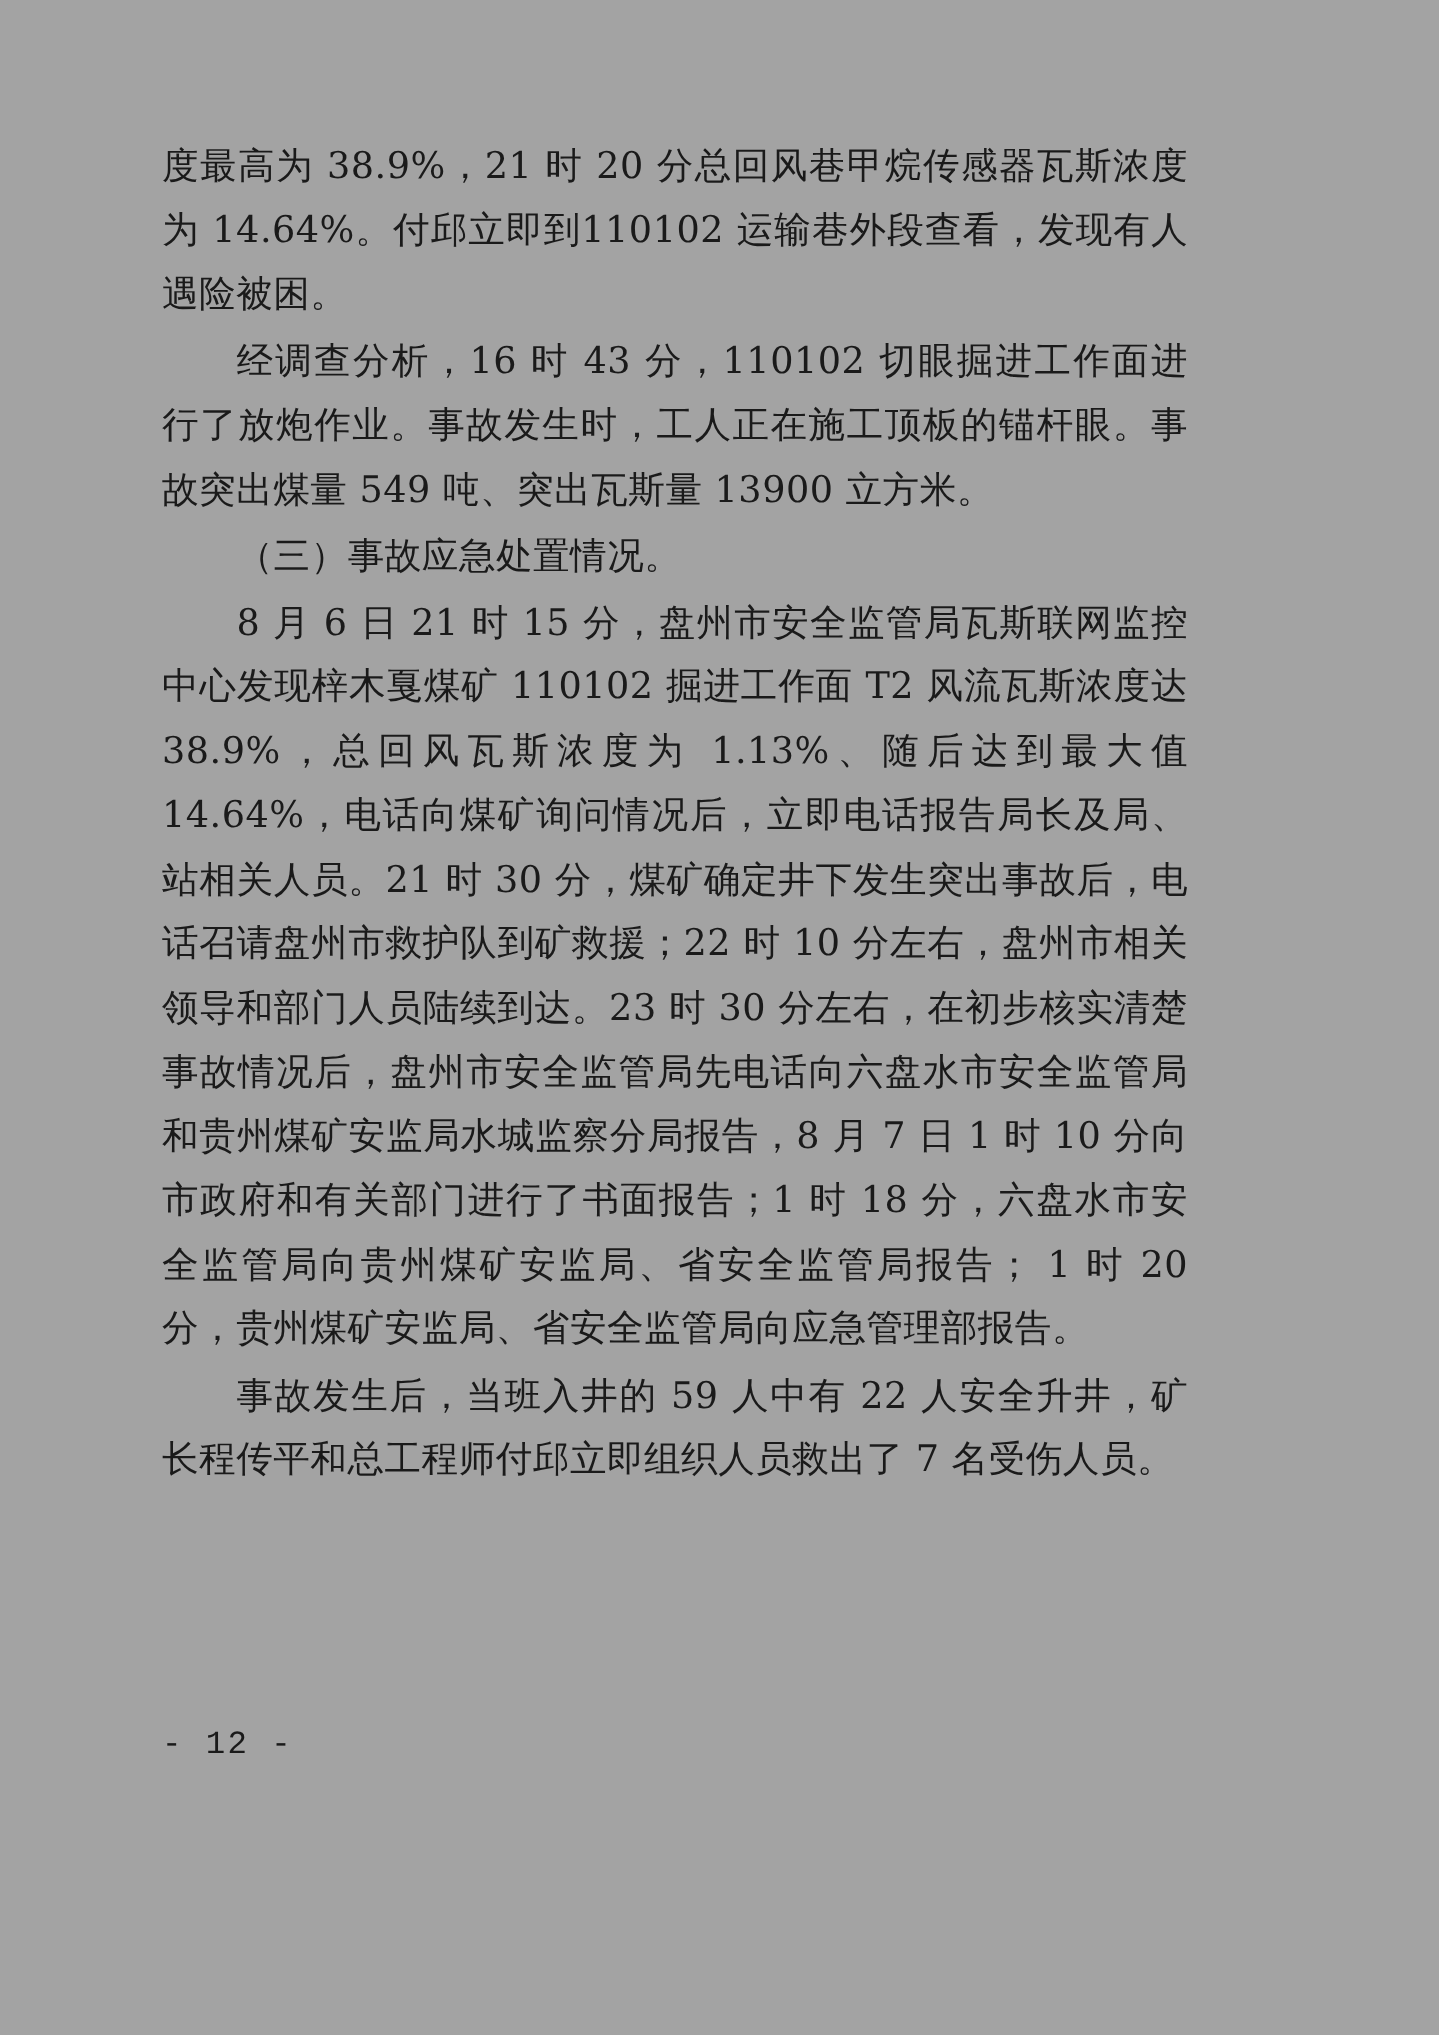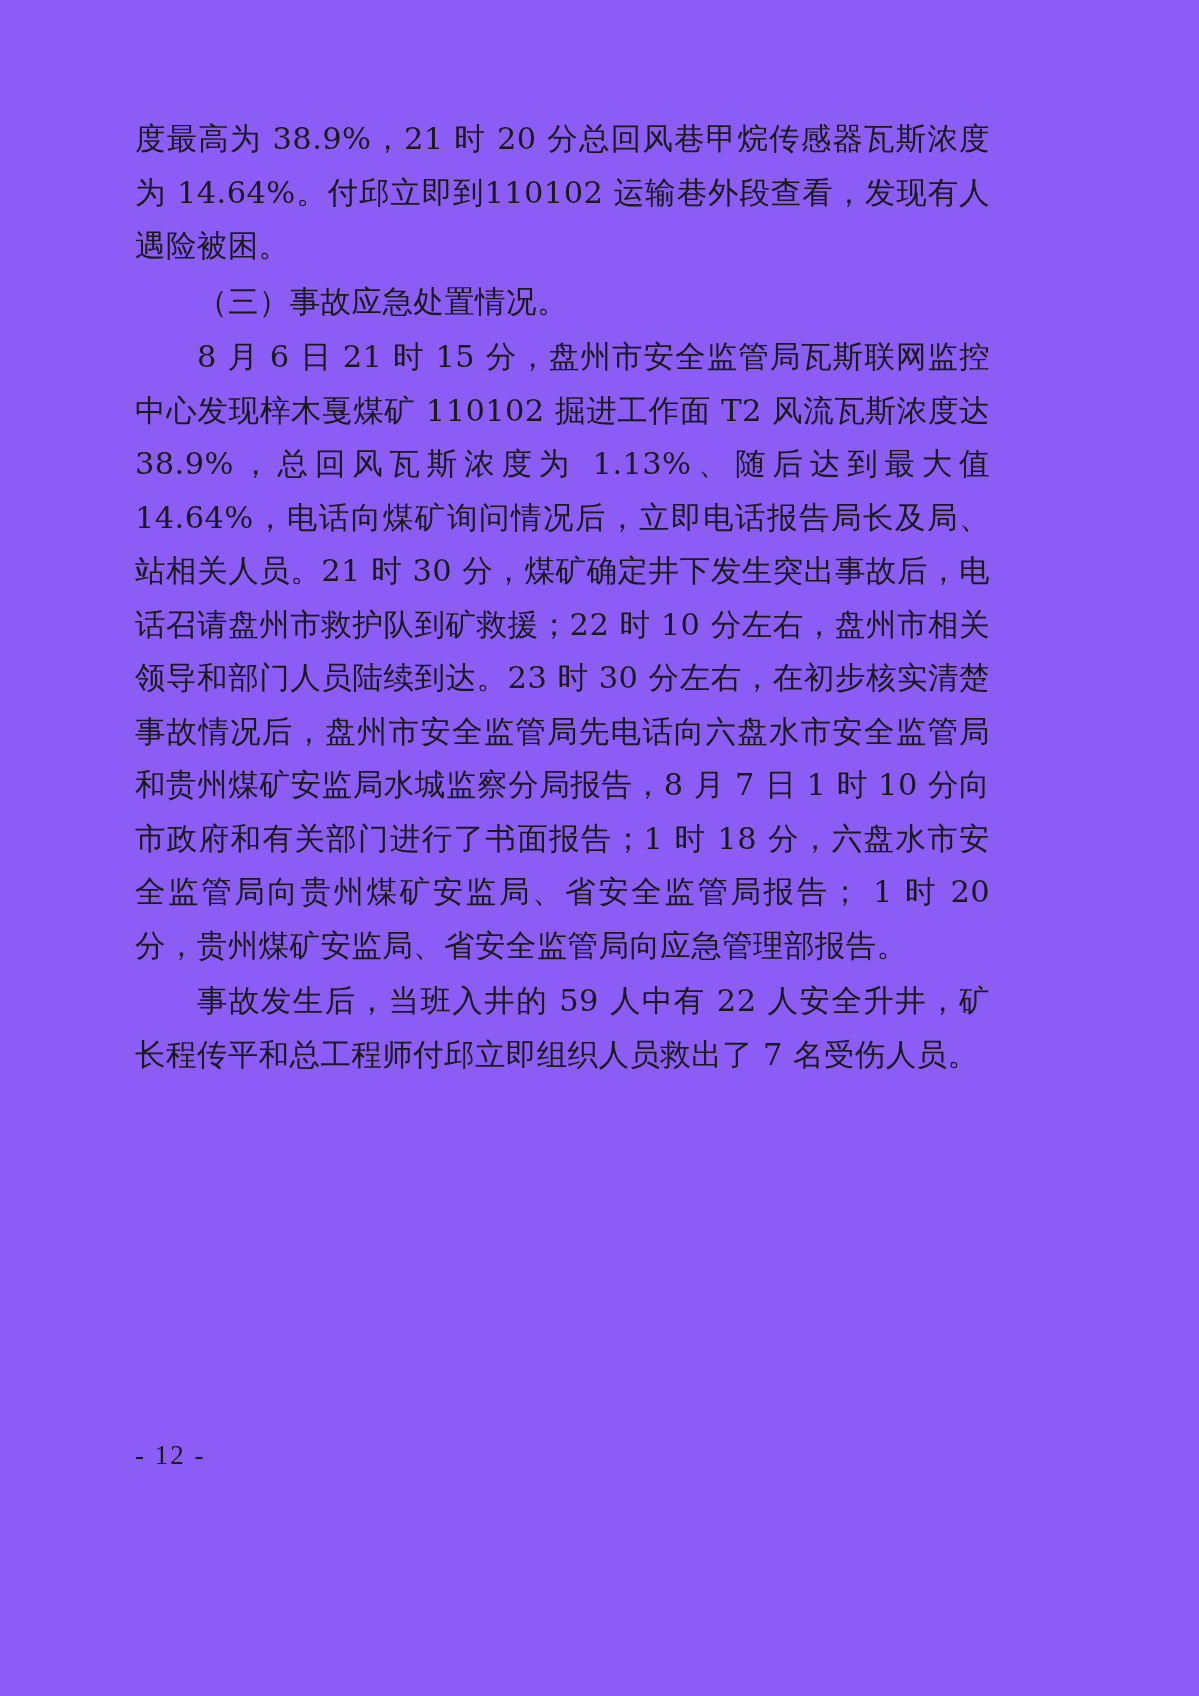--- a/index.html
+++ b/index.html
@@ -14,21 +14,21 @@
     color: #1a1a1a;
     position: relative;
     overflow: hidden;
   }
   .page {
     position: absolute;
     left: 0;
     top: 0;
     width: 1199px;
     height: 1696px;
-    background: #8b5cf6;
+    background: #a3a3a3;
   }
   .body-area {
     position: absolute;
     left: 135px;
     top: 112px;
     width: 855px;
   }
   p.para {
     margin: 0 0 2px 0;
     font-size: 30.5px;
@@ -42,27 +42,28 @@
     text-indent: 62px;
   }
   .footer {
     position: absolute;
     left: 135px;
     top: 1440px;
     width: 855px;
     font-size: 27px;
     letter-spacing: 2px;
     color: #1a1a1a;
-    font-family: Liberation Serif, serif;
+    font-family: Liberation Mono, monospace;
   }
 </style>
 </head>
 <body>
 
 <div class="page">
   <div class="body-area">
     <p class="para">度最高为 38.9%，21 时 20 分总回风巷甲烷传感器瓦斯浓度为 14.64%。付邱立即到110102 运输巷外段查看，发现有人遇险被困。</p>
+    <p class="para indent">经调查分析，16 时 43 分，110102 切眼掘进工作面进行了放炮作业。事故发生时，工人正在施工顶板的锚杆眼。事故突出煤量 549 吨、突出瓦斯量 13900 立方米。</p>
     <p class="para indent">（三）事故应急处置情况。</p>
     <p class="para indent">8 月 6 日 21 时 15 分，盘州市安全监管局瓦斯联网监控中心发现梓木戛煤矿 110102 掘进工作面 T2 风流瓦斯浓度达 38.9%，总回风瓦斯浓度为 1.13%、随后达到最大值 14.64%，电话向煤矿询问情况后，立即电话报告局长及局、站相关人员。21 时 30 分，煤矿确定井下发生突出事故后，电话召请盘州市救护队到矿救援；22 时 10 分左右，盘州市相关领导和部门人员陆续到达。23 时 30 分左右，在初步核实清楚事故情况后，盘州市安全监管局先电话向六盘水市安全监管局和贵州煤矿安监局水城监察分局报告，8 月 7 日 1 时 10 分向市政府和有关部门进行了书面报告；1 时 18 分，六盘水市安全监管局向贵州煤矿安监局、省安全监管局报告； 1 时 20 分，贵州煤矿安监局、省安全监管局向应急管理部报告。</p>
     <p class="para indent">事故发生后，当班入井的 59 人中有 22 人安全升井，矿长程传平和总工程师付邱立即组织人员救出了 7 名受伤人员。</p>
   </div>
   <div class="footer">- 12 -</div>
 </div>
 
 </body></html>

